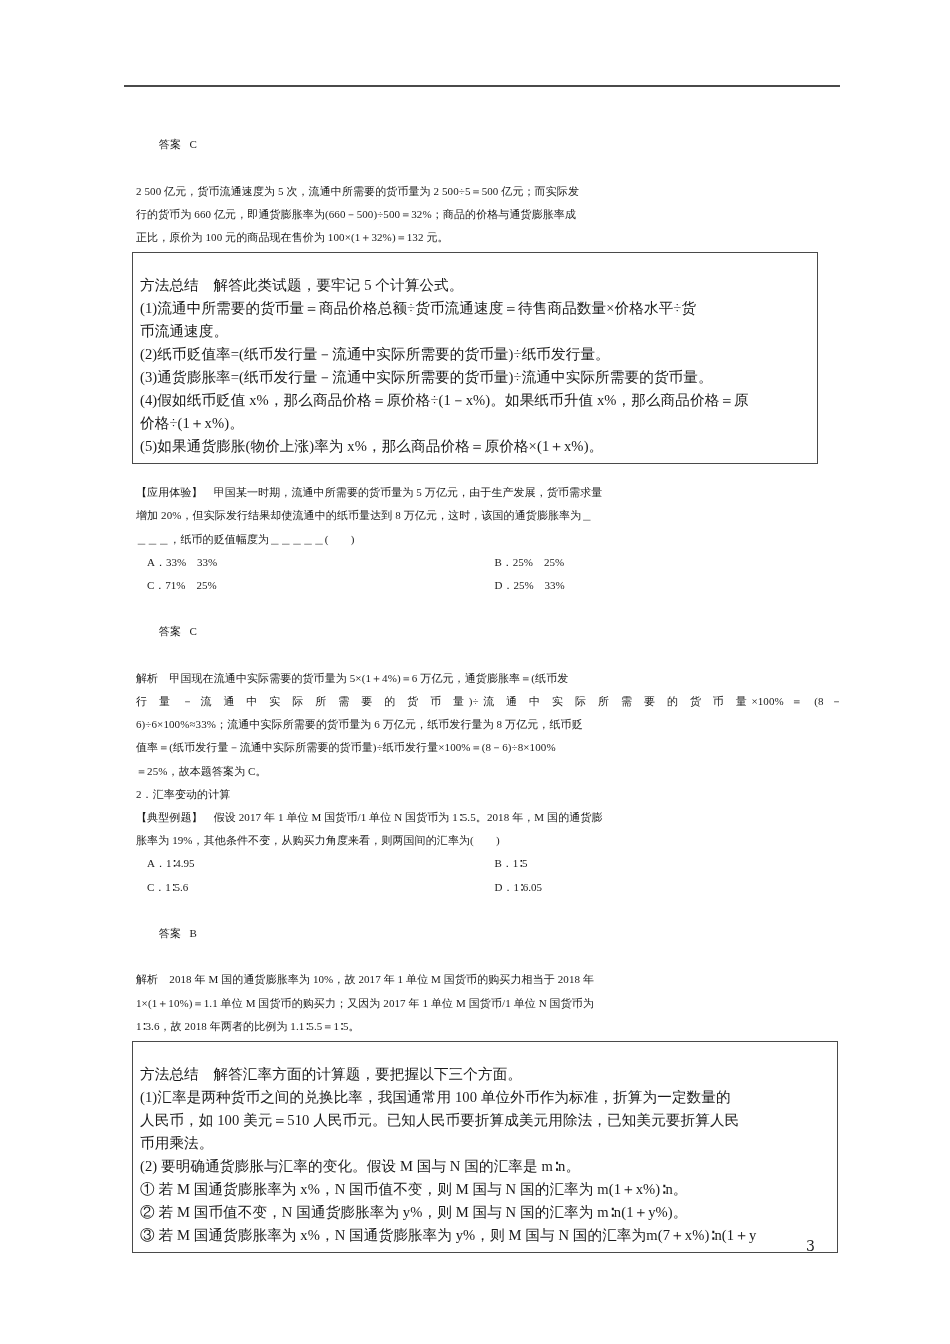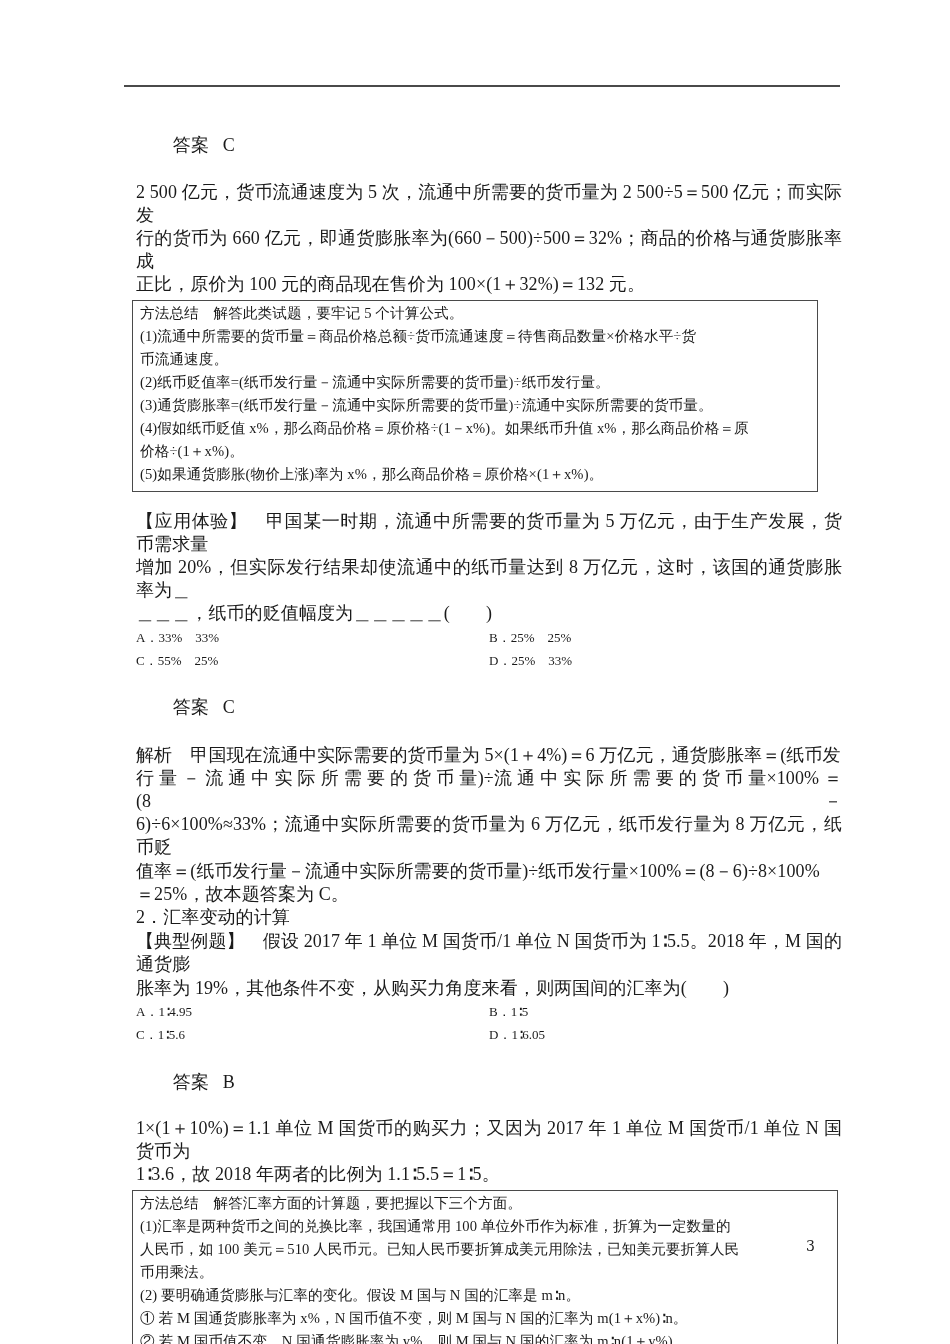--- a/index.html
+++ b/index.html
@@ -32,52 +32,53 @@
     height: 2px;
     background: #4a4a4a;
   }
   .content {
     position: absolute;
     left: 136px;
     top: 110px;
     width: 706px;
   }
   .line {
-    font-size: 18px;
+    font-size: 11px;
     line-height: 23.2px;
     letter-spacing: 0.1px;
     white-space: pre-wrap;
     text-align: justify;
     text-justify: inter-ideograph;
   }
   .line.just {
     text-align: justify;
     text-align-last: justify;
   }
   .label-answer,
   .label-analysis {
     font-family: "DejaVu Serif", "Liberation Serif", serif;
   }
   .tag {
     font-family: "DejaVu Serif", "Liberation Serif", serif;
   }
   
   .options-row {
     display: flex;
-    font-size: 13px;
+    font-size: 11px;
     line-height: 23.2px;
+    margin-left: 11px;
   }
   .options-row .opt {
     width: 50%;
     white-space: pre;
   }
   
   .box {
     border: 1.2px solid #4a4a4a;
-    padding: 0 7px 5px 7px;
+    padding: 20px 7px 5px 7px;
     margin: 3px 0 0 0;
     box-sizing: border-box;
   }
   .box .line {
     font-size: 14.6px;
     line-height: 23.0px;
   }
   #box-1 {
     width: 686px;
     margin-left: -4px;
@@ -130,21 +131,21 @@
     <div>
       <div class="line"><span class="tag">【应用体验】</span><span>　甲国某一时期，流通中所需要的货币量为 5 万亿元，由于生产发展，货币需求量</span></div>
       <div class="line">增加 20%，但实际发行结果却使流通中的纸币量达到 8 万亿元，这时，该国的通货膨胀率为＿</div>
       <div class="line">＿＿＿，纸币的贬值幅度为＿＿＿＿＿(　　)</div>
 
       <div class="options-row">
         <span class="opt">A．33%　33%</span>
         <span class="opt">B．25%　25%</span>
       </div>
       <div class="options-row">
-        <span class="opt">C．55%　25%</span>
+        <span class="opt">C．71%　25%</span>
         <span class="opt">D．25%　33%</span>
       </div>
 
       <div class="line">
         <span class="label-answer">答案</span><span>&nbsp;&nbsp;&nbsp;</span><span>C</span>
       </div>
       <div class="line"><span class="label-analysis">解析</span><span>　甲国现在流通中实际需要的货币量为 5×(1＋4%)＝6 万亿元，通货膨胀率＝(纸币发</span></div>
       <div class="line just">行 量 － 流 通 中 实 际 所 需 要 的 货 币 量)÷流 通 中 实 际 所 需 要 的 货 币 量×100% ＝ (8 －</div>
       <div class="line">6)÷6×100%≈33%；流通中实际所需要的货币量为 6 万亿元，纸币发行量为 8 万亿元，纸币贬</div>
       <div class="line">值率＝(纸币发行量－流通中实际所需要的货币量)÷纸币发行量×100%＝(8－6)÷8×100%</div>
@@ -161,20 +162,21 @@
         <span class="opt">B．1∶5</span>
       </div>
       <div class="options-row">
         <span class="opt">C．1∶5.6</span>
         <span class="opt">D．1∶6.05</span>
       </div>
 
       <div class="line">
         <span class="label-answer">答案</span><span>&nbsp;&nbsp;&nbsp;</span><span>B</span>
       </div>
+      <div class="line"><span class="label-analysis">解析</span><span>　2018 年 M 国的通货膨胀率为 10%，故 2017 年 1 单位 M 国货币的购买力相当于 2018 年</span></div>
       <div class="line">1×(1＋10%)＝1.1 单位 M 国货币的购买力；又因为 2017 年 1 单位 M 国货币/1 单位 N 国货币为</div>
       <div class="line">1∶3.6，故 2018 年两者的比例为 1.1∶5.5＝1∶5。</div>
     </div>
 
     <div class="box" id="box-2">
       <div class="line"><span class="tag">方法总结</span><span>　解答汇率方面的计算题，要把握以下三个方面。</span></div>
       <div class="line">(1)汇率是两种货币之间的兑换比率，我国通常用 100 单位外币作为标准，折算为一定数量的</div>
       <div class="line">人民币，如 100 美元＝510 人民币元。已知人民币要折算成美元用除法，已知美元要折算人民</div>
       <div class="line">币用乘法。</div>
       <div class="line">(2) 要明确通货膨胀与汇率的变化。假设 M 国与 N 国的汇率是 m∶n。</div>

